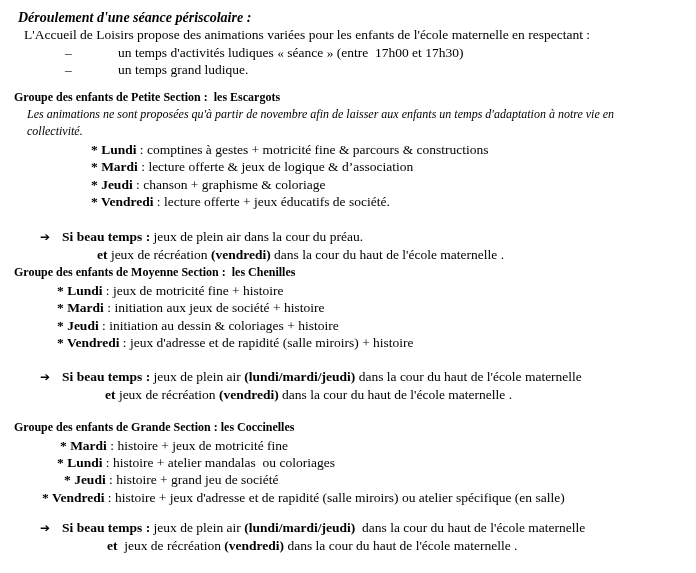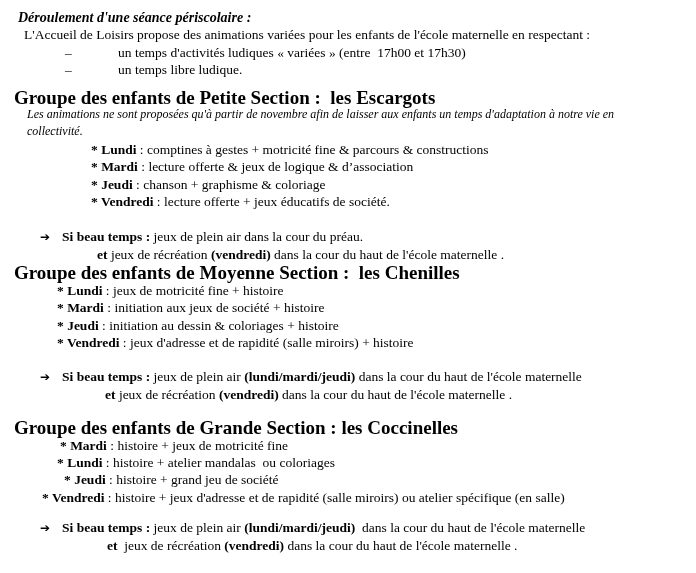--- a/index.html
+++ b/index.html
@@ -24,21 +24,21 @@
   }
   .intro { margin-left: 24px; }
 
   .bullet { position: relative; padding-left: 118px; }
   .bullet .marker { position: absolute; left: 65px; top: 0; }
 
   .section.s1 { margin-top: 10px; }
   .section.s2 { margin-top: 1px; }
   .section.s3 { margin-top: 16px; }
 
-  .heading { margin-left: 14px; font-weight: bold; font-size: 19px; }
+  .heading { margin-left: 14px; font-weight: bold; font-size: 12px; }
 
   .note { margin-left: 27px; font-style: italic; font-size: 12px; }
 
   .day .b { font-weight: bold; }
   .s1 .day { margin-left: 91px; }
   .s2 .day { margin-left: 57px; }
   .s3 .day.d1 { margin-left: 57px; }
   .s3 .day.d2 { margin-left: 60px; }
   .s3 .day.d3 { margin-left: 64px; }
   .s3 .day.d4 { margin-left: 42px; }
@@ -60,24 +60,24 @@
 </head>
 <body>
 
 <div class="page">
 
   <div class="title" data-bind="doc.title">Déroulement d'une séance périscolaire :</div>
 
   <div class="intro" data-bind="doc.intro">L'Accueil de Loisirs propose des animations variées pour les enfants de l'école maternelle en respectant :</div>
 
   <div class="bullet">
-    <span class="marker" data-bind="doc.bullets.0.marker">–</span><span data-bind="doc.bullets.0.text">un temps d'activités ludiques « variées » (entre  17h00 et 17h30)</span>
+    <span class="marker" data-bind="doc.bullets.0.marker">–</span><span data-bind="doc.bullets.0.text">un temps d'activités ludiques « séance » (entre  17h00 et 17h30)</span>
   </div>
   <div class="bullet">
-    <span class="marker" data-bind="doc.bullets.1.marker">–</span><span data-bind="doc.bullets.1.text">un temps libre ludique.</span>
+    <span class="marker" data-bind="doc.bullets.1.marker">–</span><span data-bind="doc.bullets.1.text">un temps grand ludique.</span>
   </div>
 
   <div class="section s1">
     <div class="heading" data-bind="doc.sections.0.heading">Groupe des enfants de Petite Section :  les Escargots</div>
     <div class="note">
       <div data-bind="doc.sections.0.note_lines.0">Les animations ne sont proposées qu'à partir de novembre afin de laisser aux enfants un temps d'adaptation à notre vie en</div>
       <div data-bind="doc.sections.0.note_lines.1">collectivité.</div>
     </div>
     <div class="day d1"><span class="b" data-bind="doc.sections.0.days.0.label">* Lundi</span><span data-bind="doc.sections.0.days.0.activity"> : comptines à gestes + motricité fine &amp; parcours &amp; constructions</span></div>
     <div class="day d2"><span class="b" data-bind="doc.sections.0.days.1.label">* Mardi</span><span data-bind="doc.sections.0.days.1.activity"> : lecture offerte &amp; jeux de logique &amp; d’association</span></div>

